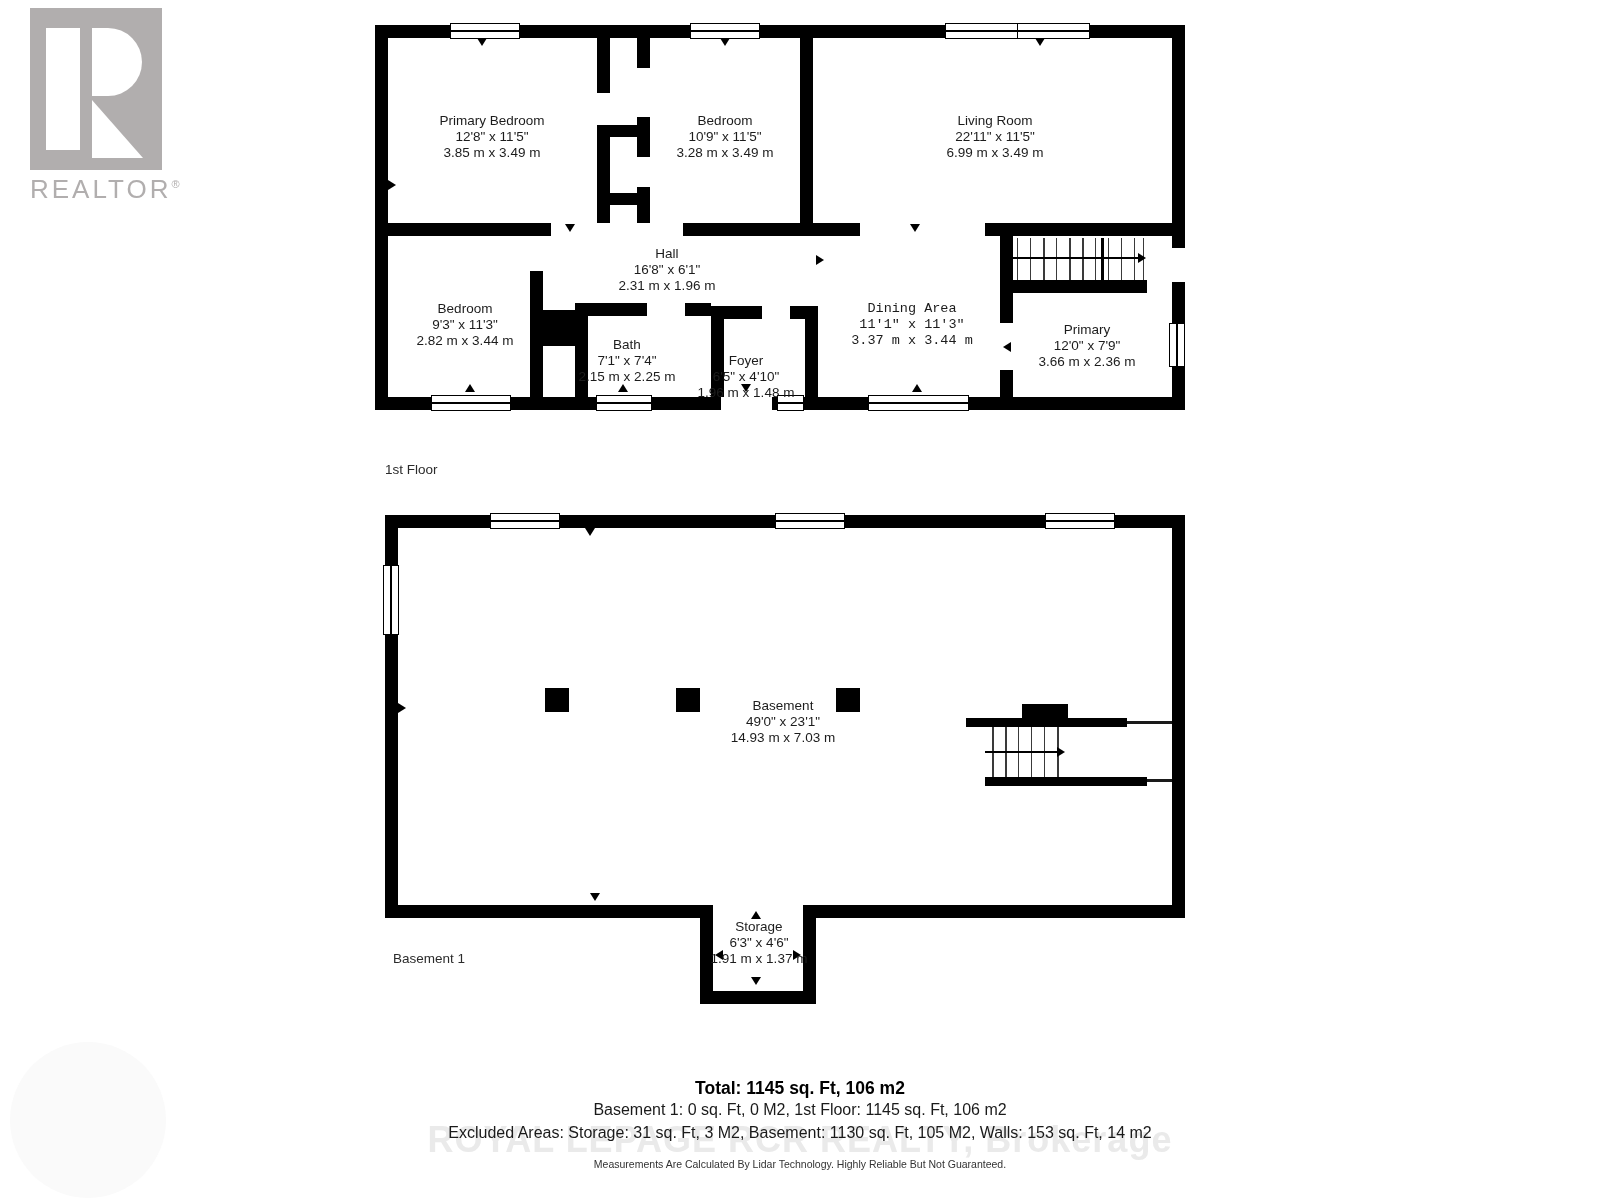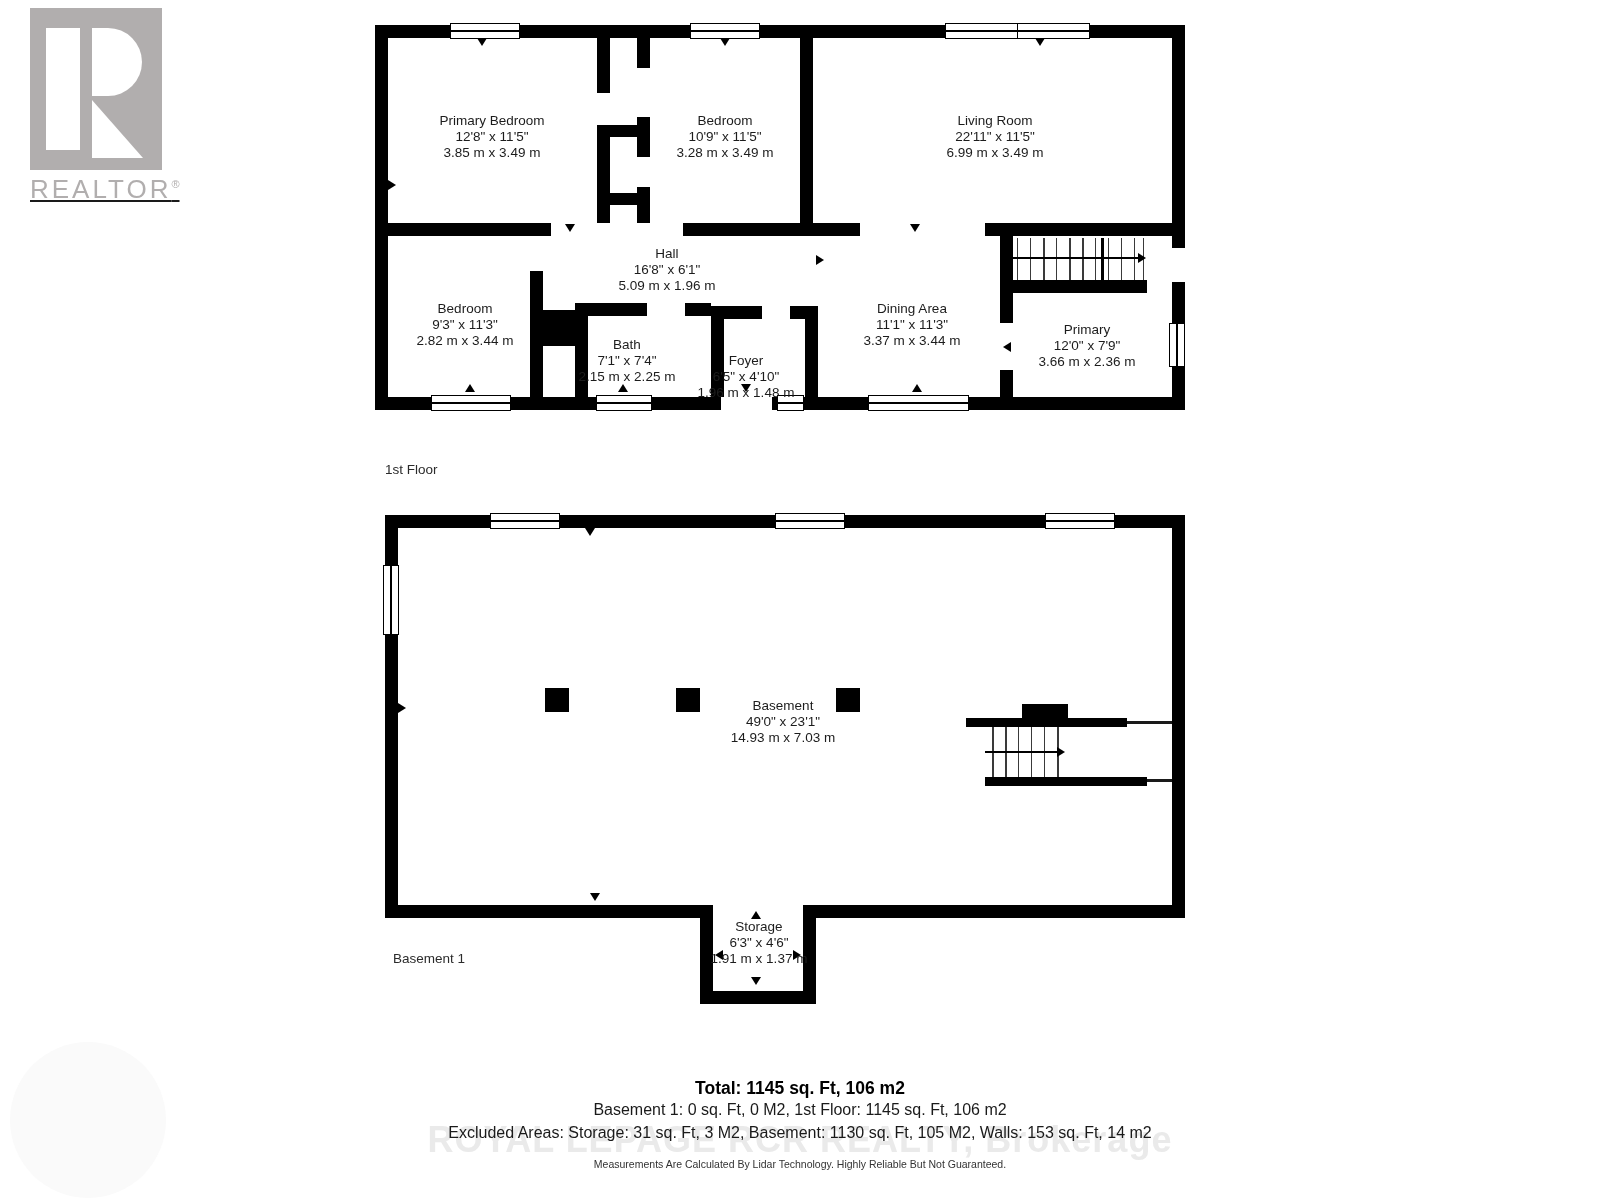--- a/index.html
+++ b/index.html
@@ -31,21 +31,21 @@
   #logo-text sup{font-size:11px;letter-spacing:0;}
   #faint-circle{position:absolute;border-radius:50%;background:#fafafa;}
 </style>
 </head>
 <body>
 
 <div id="stage">
 
   <div id="faint-circle" style="left:10px;top:1042px;width:156px;height:156px;"></div>
 
-  <div class="abs" style="left:30px;top:8px;width:150px;text-decoration:underline;">
+  <div class="abs" style="left:30px;top:8px;width:150px;">
     <svg width="132" height="162" viewBox="0 0 132 162">
       <rect x="0" y="0" width="132" height="162" fill="#b1aeae"></rect>
       <rect x="16" y="20" width="34" height="122" fill="#ffffff"></rect>
       <path d="M62,20 L78,20 A34,34 0 0 1 78,88 L62,88 Z" fill="#ffffff"></path>
       <path d="M62,92 L113,150 L62,150 Z" fill="#ffffff"></path>
     </svg>
     <div id="logo-text"><span>REALTOR</span><sup>®</sup></div>
   </div>
 
   <div class="abs" style="left:375px;top:25px;width:925px;height:385px;">
@@ -128,38 +128,38 @@
       <span class="dim">3.28 m x 3.49 m</span>
     </div>
     <div class="room" style="left:520px;top:88px;width:200px;">
       <span class="nm">Living Room</span>
       <span class="dim">22'11" x 11'5"</span>
       <span class="dim">6.99 m x 3.49 m</span>
     </div>
     <div class="room" style="left:212px;top:221px;width:160px;">
       <span class="nm">Hall</span>
       <span class="dim">16'8" x 6'1"</span>
-      <span class="dim">5.09 m x 1.96 m</span>
+      <span class="dim">2.31 m x 1.96 m</span>
     </div>
     <div class="room" style="left:-10px;top:276px;width:200px;">
       <span class="nm">Bedroom</span>
       <span class="dim">9'3" x 11'3"</span>
       <span class="dim">2.82 m x 3.44 m</span>
     </div>
     <div class="room" style="left:152px;top:312px;width:200px;">
       <span class="nm">Bath</span>
       <span class="dim">7'1" x 7'4"</span>
       <span class="dim">2.15 m x 2.25 m</span>
     </div>
     <div class="room" style="left:271px;top:328px;width:200px;">
       <span class="nm">Foyer</span>
       <span class="dim">6'5" x 4'10"</span>
       <span class="dim">1.96 m x 1.48 m</span>
     </div>
-    <div class="room" style="left:437px;top:276px;width:200px;">
+    <div class="room" style="left:437px;top:276px;width:200px;font-family:Liberation Mono, monospace;">
       <span class="nm">Dining Area</span>
       <span class="dim">11'1" x 11'3"</span>
       <span class="dim">3.37 m x 3.44 m</span>
     </div>
     <div class="room" style="left:612px;top:297px;width:200px;">
       <span class="nm">Primary</span>
       <span class="dim">12'0" x 7'9"</span>
       <span class="dim">3.66 m x 2.36 m</span>
     </div>
   </div>

